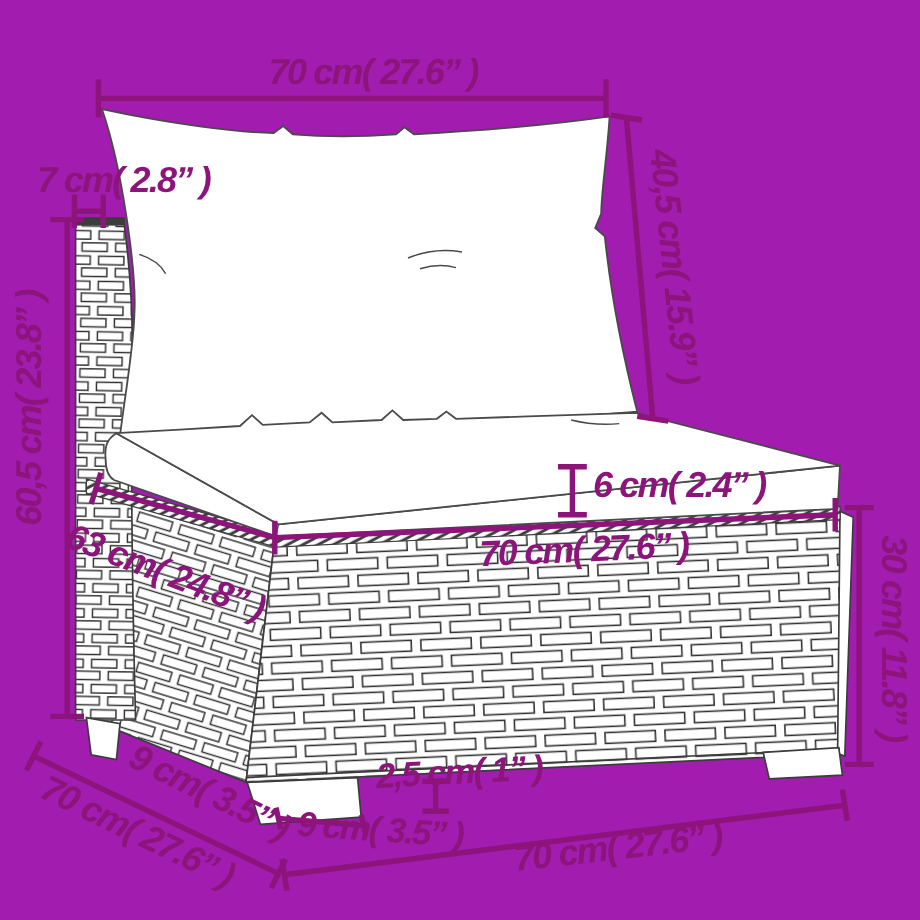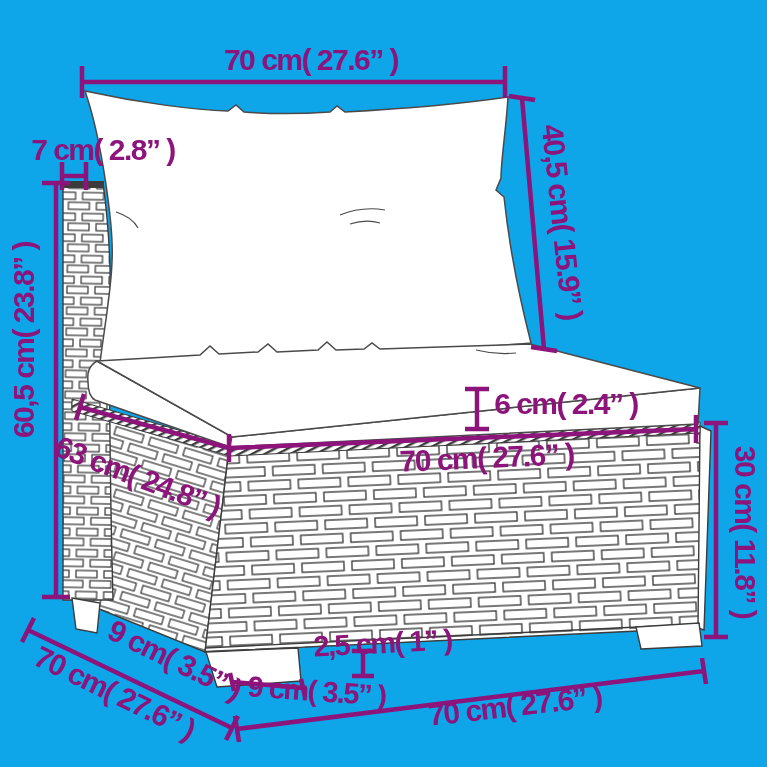--- a/index.html
+++ b/index.html
@@ -1,17 +1,17 @@
 <!DOCTYPE html>
 <html><head>
 <meta charset="utf-8">
 <style>
   html,body{margin:0;padding:0;background:#ffffff;}
-  .stage{position:relative;width:767px;height:767px;background:#0ea5e9;overflow:hidden;
-         font-family:"Liberation Sans", sans-serif;}
+  .stage{position:relative;width:767px;height:767px;background:#a21caf;overflow:hidden;
+         font-family:"Liberation Sans", sans-serif;font-style:italic;}
   svg{display:block;}
   .dim-label{
     font-family:"Liberation Sans", sans-serif;
     font-weight:bold;
     font-size:30px;
     letter-spacing:-1.5px;
     fill:#8c147a;
   }
   .dim-label.small{font-size:29px;}
   .dim-line{stroke:#8c147a;stroke-width:4.5;fill:none;stroke-linecap:butt;}

